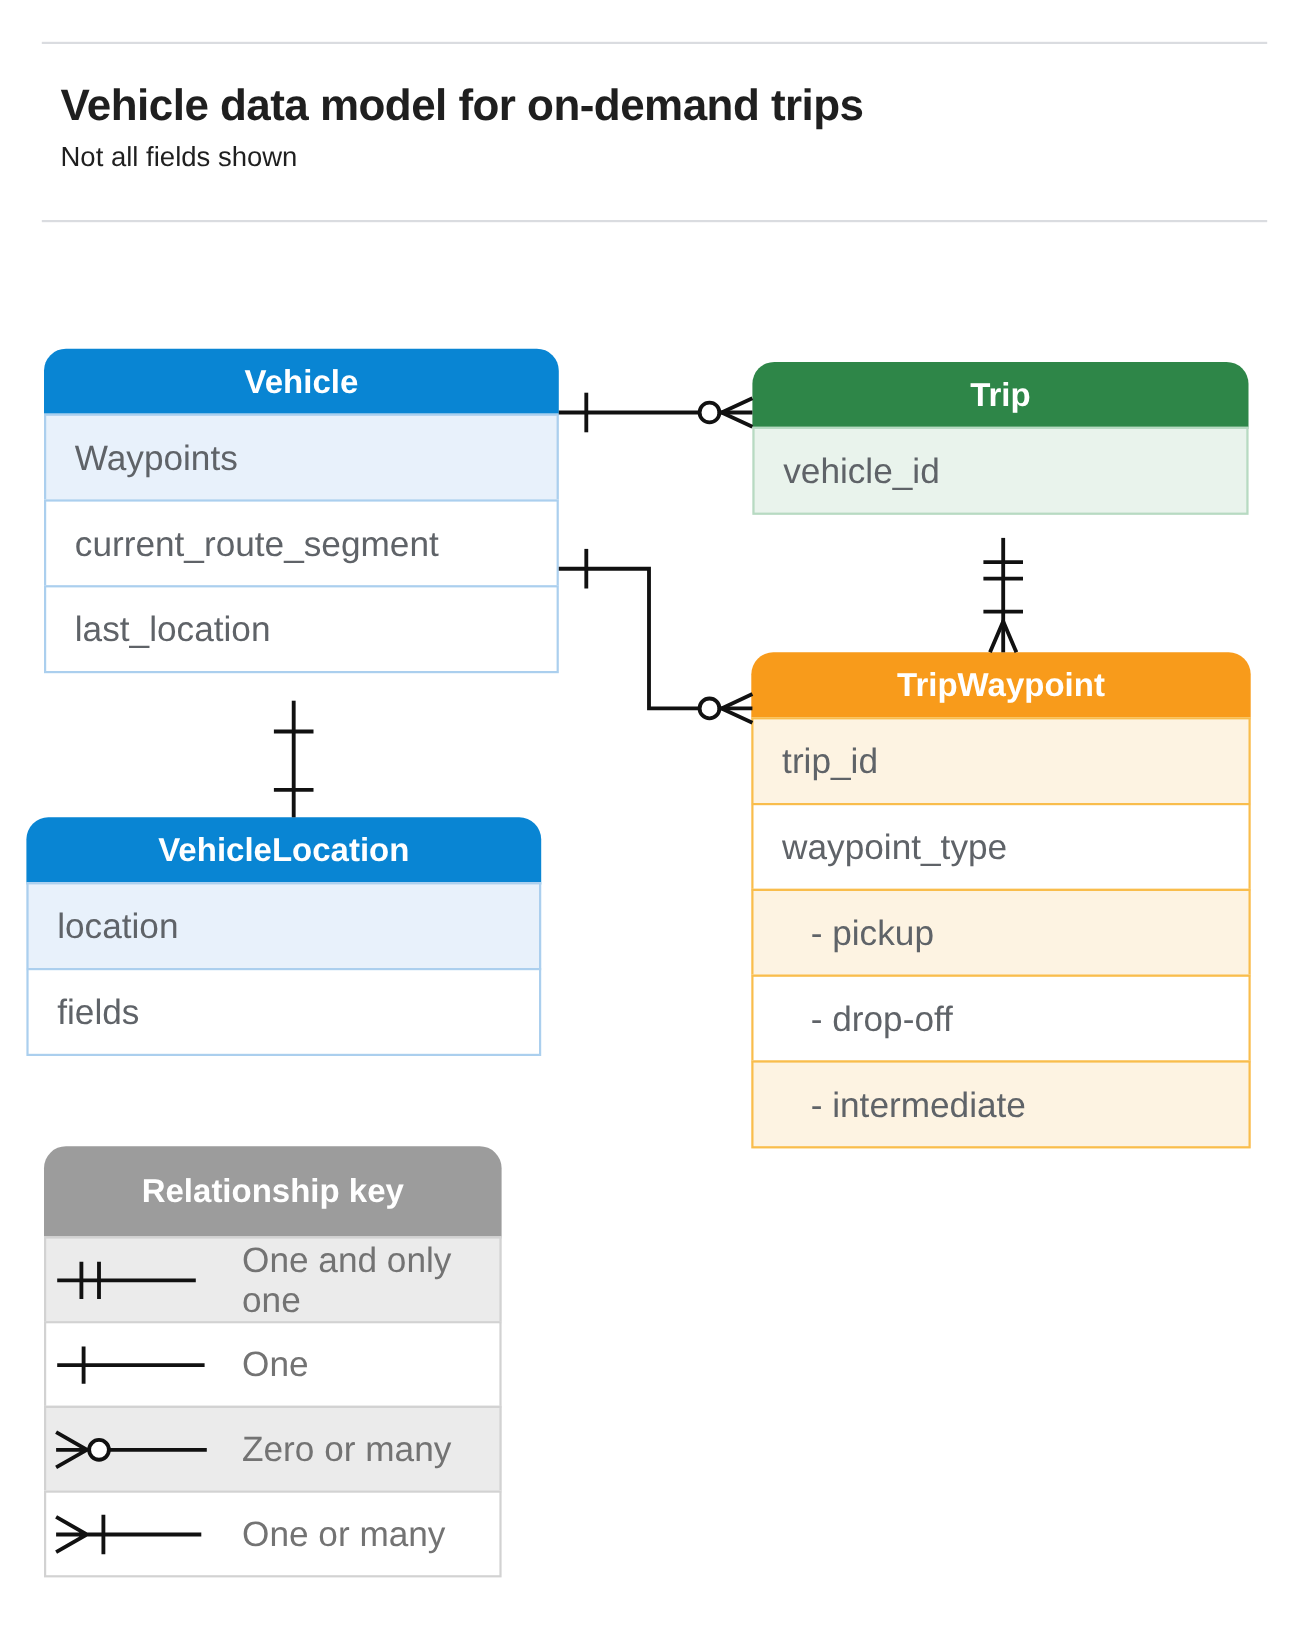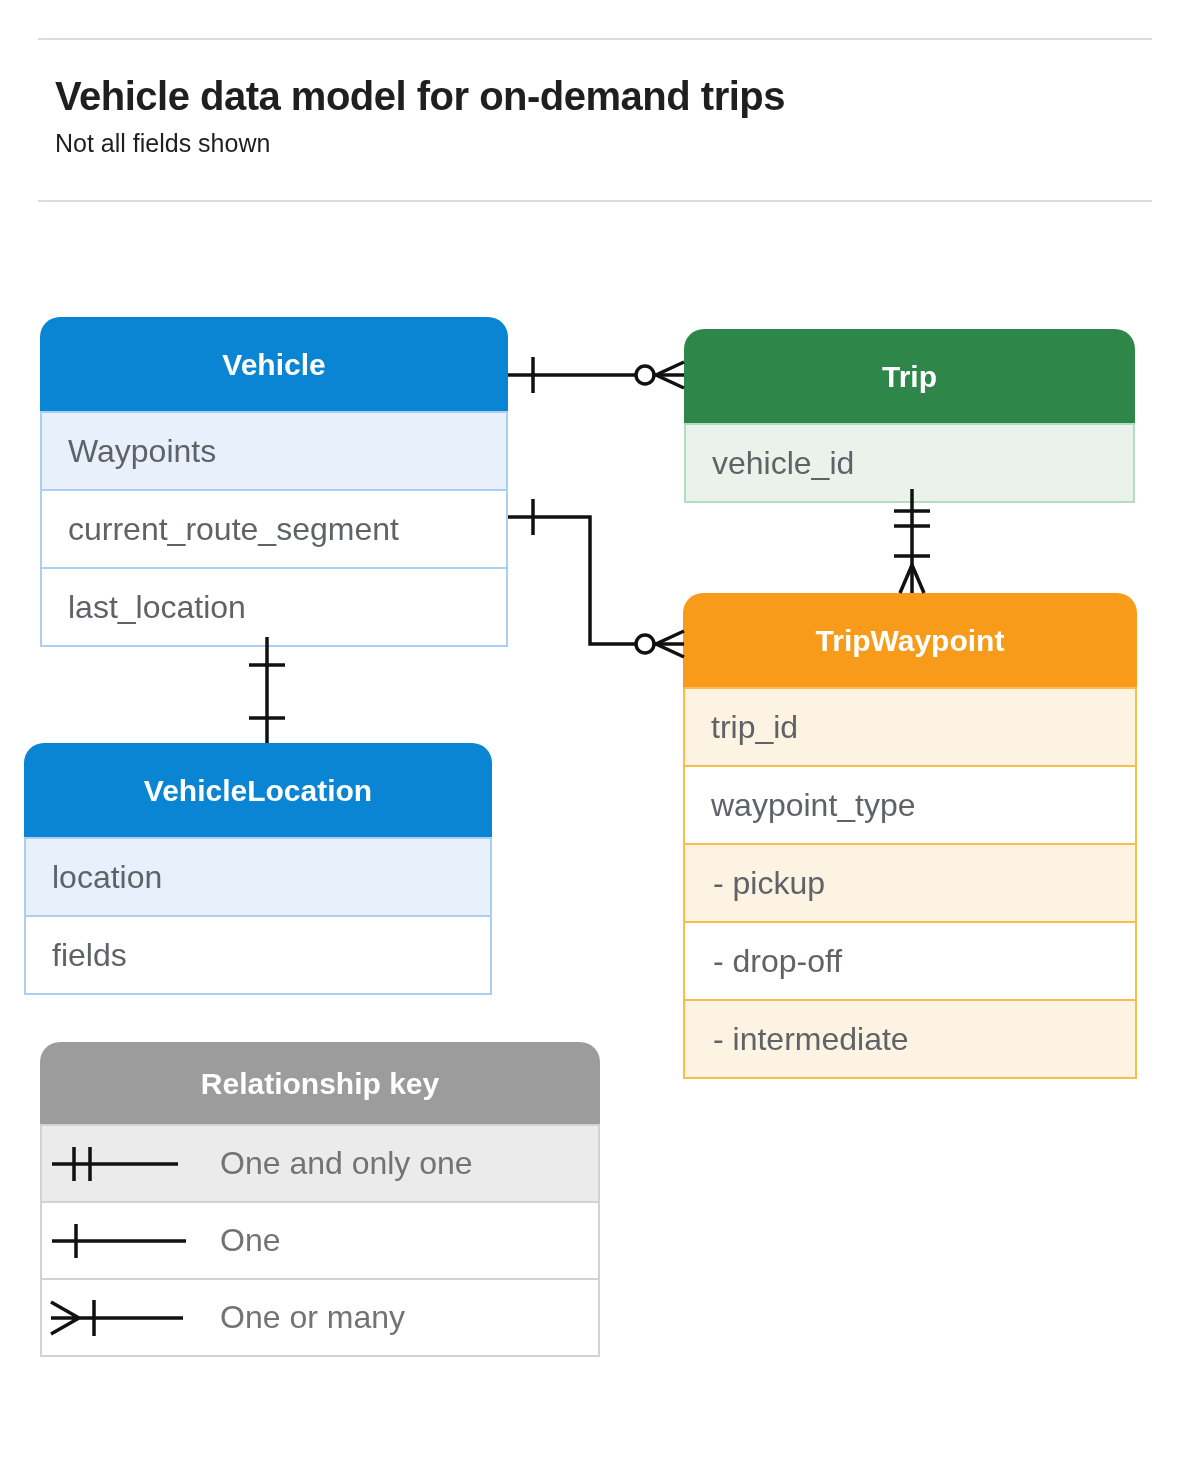--- a/index.html
+++ b/index.html
@@ -16,26 +16,26 @@
   .canvas{position:relative; width:1190px; height:1480px; background:#fff; overflow:hidden;}
 
   .divider{position:absolute; left:38px; width:1114px; height:2px; background:var(--divider);}
   .divider.top{top:38px;}
   .divider.bottom{top:200px;}
 
   .page-title{position:absolute; left:55px; top:74px; font-size:40px; font-weight:700; color:var(--title-text); letter-spacing:-0.5px;}
   .page-subtitle{position:absolute; left:55px; top:129px; font-size:25px; font-weight:400; color:var(--title-text);}
 
   .table{position:absolute; background:#fff;}
-  .thead{height:96px; display:flex; align-items:center; justify-content:center;
+  .thead{height:61px; display:flex; align-items:center; justify-content:center;
          border-radius:20px 20px 0 0; color:#fff; font-size:30px; font-weight:700;}
   .trow{height:80px; display:flex; align-items:center; padding-left:26px;
         font-size:32px; color:var(--row-text); border:2px solid; margin-top:-2px; background:#fff;}
   .trow:first-of-type{margin-top:0;}
-  .trow.indent{padding-left:28px;}
+  .trow.indent{padding-left:52px;}
 
   .t-vehicle{left:40px; top:317px; width:468px;}
   .t-vehicle .thead{background:var(--blue);}
   .t-vehicle .trow{border-color:var(--blue-border);}
   .t-vehicle .trow.tint{background:var(--blue-row);}
 
   .t-trip{left:684px; top:329px; width:451px;}
   .t-trip .thead{background:var(--green);}
   .t-trip .trow{border-color:var(--green-border);}
   .t-trip .trow.tint{background:var(--green-row);}
@@ -43,21 +43,21 @@
   .t-tripwaypoint{left:683px; top:593px; width:454px;}
   .t-tripwaypoint .thead{background:var(--orange);}
   .t-tripwaypoint .trow{border-color:var(--orange-border);}
   .t-tripwaypoint .trow.tint{background:var(--orange-row);}
 
   .t-vehiclelocation{left:24px; top:743px; width:468px;border-radius:21px;}
   .t-vehiclelocation .thead{background:var(--blue);}
   .t-vehiclelocation .trow{border-color:var(--blue-border);}
   .t-vehiclelocation .trow.tint{background:var(--blue-row);}
 
-  .t-legend{left:40px; top:1042px; width:560px;}
+  .t-legend{left:40px; top:1042px; width:416px;}
   .t-legend .thead{background:var(--gray); height:84px;}
   .t-legend .trow{border-color:var(--gray-border); height:79px; color:var(--legend-text); padding-left:6px;}
   .t-legend .trow.tint{background:var(--gray-row);}
   .legend-symbol{width:160px; height:60px; flex:0 0 160px;}
   .legend-label{margin-left:12px; font-size:32px;}
 
   .connectors{position:absolute; left:0; top:0; pointer-events:none;}
   .connectors path{stroke:var(--line); stroke-width:3.5; fill:none;}
   .connectors circle{stroke:var(--line); stroke-width:3.5; fill:#fff;}
   .legend-symbol path{stroke:var(--line); stroke-width:3.5; fill:none;}
@@ -110,20 +110,27 @@
       <span class="legend-label">One and only one</span>
     </div>
 
     <div class="trow">
       <svg class="legend-symbol" viewBox="0 0 160 60">
         <path d="M4 30 H138 M28 13 V47"></path>
       </svg>
       <span class="legend-label">One</span>
     </div>
 
+    <div class="trow tint">
+      <svg class="legend-symbol" viewBox="0 0 160 60">
+        <path d="M3 14 L31 30 L3 46 M3 30 H33 M51 30 H140"></path>
+        <circle cx="42" cy="30" r="9"></circle>
+      </svg>
+      <span class="legend-label">Zero or many</span>
+    </div>
 
     <div class="trow">
       <svg class="legend-symbol" viewBox="0 0 160 60">
         <path d="M3 14 L31 30 L3 46 M3 30 H135 M46 12 V48"></path>
       </svg>
       <span class="legend-label">One or many</span>
     </div>
   </div>
 
   <svg class="connectors" width="1190" height="1480" viewBox="0 0 1190 1480">

